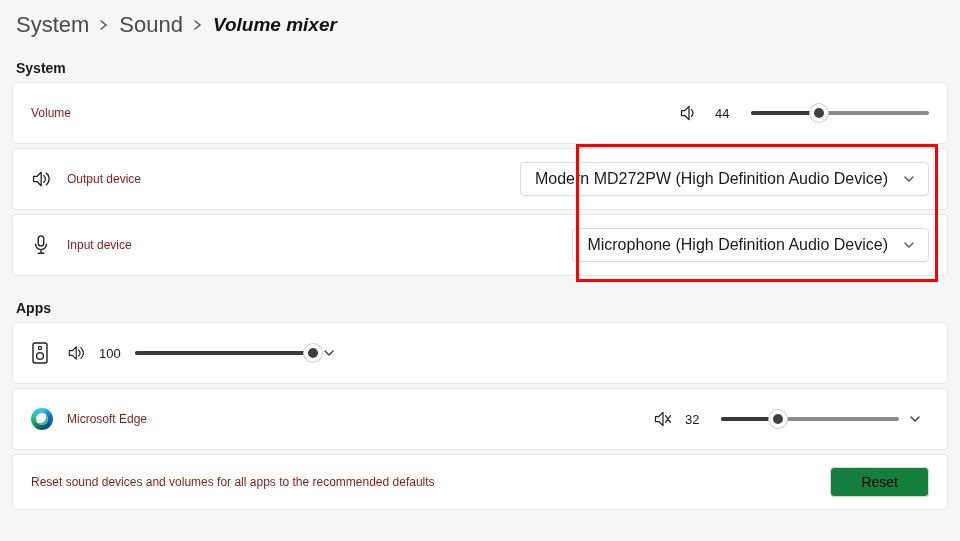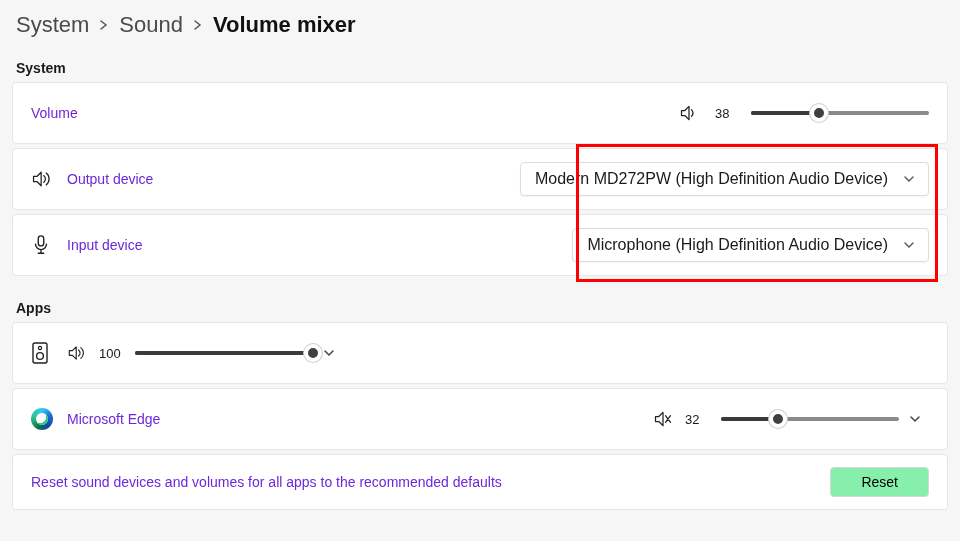--- a/index.html
+++ b/index.html
@@ -15,37 +15,37 @@
 
   
   .breadcrumb {
     display: flex;
     align-items: center;
     gap: 10px;
     padding: 12px 4px 18px 4px;
   }
   .crumb-link { font-size: 22px; color: #4a4a4a; cursor: pointer; }
   .crumb-sep  { font-size: 14px; color: #6b6b6b; }
-  .crumb-current { font-size: 22px; font-weight: 600; color: #111; }
+  .crumb-current { font-size: 19px; font-weight: 600; color: #111; font-style: italic; }
 
   .section-header { font-size: 14px; font-weight:600; padding: 4px 4px 6px 4px; }
 
   
   .card-row {
     background: #fff;
     border: 1px solid #e6e6e6;
     border-radius: 4px;
     display: flex;
     align-items: center;
     padding: 0 18px;
     height: 62px;
     margin-bottom: 4px;
   }
   .icon-slot { width: 36px; display:flex; align-items:center; justify-content:flex-start; color:#222; }
-  .row-label { flex: 1; font-size: 14px; color:#6d28d9; }
+  .row-label { flex: 1; font-size: 12px; color:#7f1d1d; }
 
   
   .dropdown {
     display: flex;
     align-items: center;
     gap: 16px;
     background:#fff;
     border:1px solid #dcdcdc;
     border-radius:4px;
     padding: 7px 14px;
@@ -86,21 +86,21 @@
   .highlight-wrap { position: relative; border-radius: 16px; }
   .highlight-box {
     position:absolute;
     border:3px solid #ff0000;
     pointer-events:none;
   }
 
   
   .reset-row { height:56px; }
   .reset-btn {
-    background:#86efac; border:1px solid #d6d6d6; border-radius:4px;
+    background:#15803d; border:1px solid #d6d6d6; border-radius:4px;
     padding:6px 30px; font-size:14px; cursor:pointer;
   }
 
   
   .edge-logo {
     width:22px; height:22px; border-radius:50%;
     background: conic-gradient(from 200deg,
       #0b6e4f 0deg, #2fc38a 80deg, #38c6f4 160deg,
       #1b6dd1 230deg, #0b4aa1 300deg, #0b6e4f 360deg);
     position:relative;
@@ -145,21 +145,21 @@
 
   <div class="card-row">
     <div class="row-label">Volume</div>
     <div class="slider-group">
       <span class="icon-slot" style="width:auto; margin-right:6px;">
         <svg width="20" height="18" viewBox="0 0 24 20">
             <path d="M3 7h4l5-5v16l-5-5H3z" fill="none" stroke="#222" stroke-width="1.5" stroke-linejoin="round"></path>
             <path d="M15 6 a6 6 0 0 1 0 8" fill="none" stroke="#222" stroke-width="1.5" stroke-linecap="round"></path>
           </svg>
       </span>
-      <span class="vol-number">38</span>
+      <span class="vol-number">44</span>
       <div class="slider">
         <div class="track-full"></div>
         <div class="track-fill" style="width:38%"></div>
         <div class="thumb" style="left:38%"></div>
       </div>
     </div>
   </div>
 
   <div class="highlight-wrap">
     <div class="card-row">

